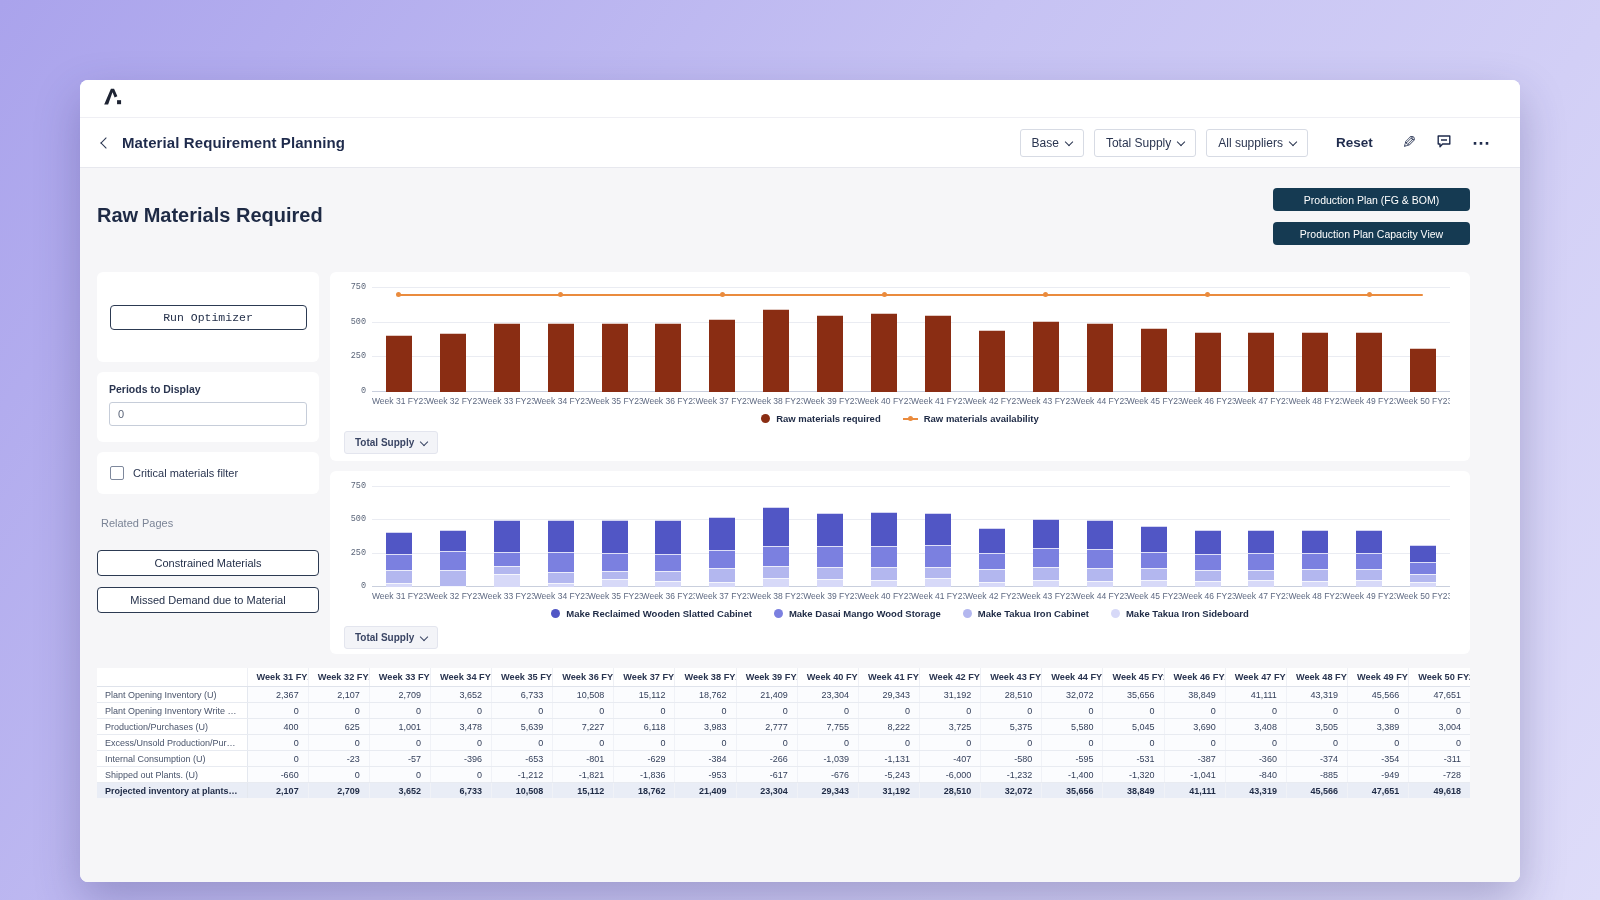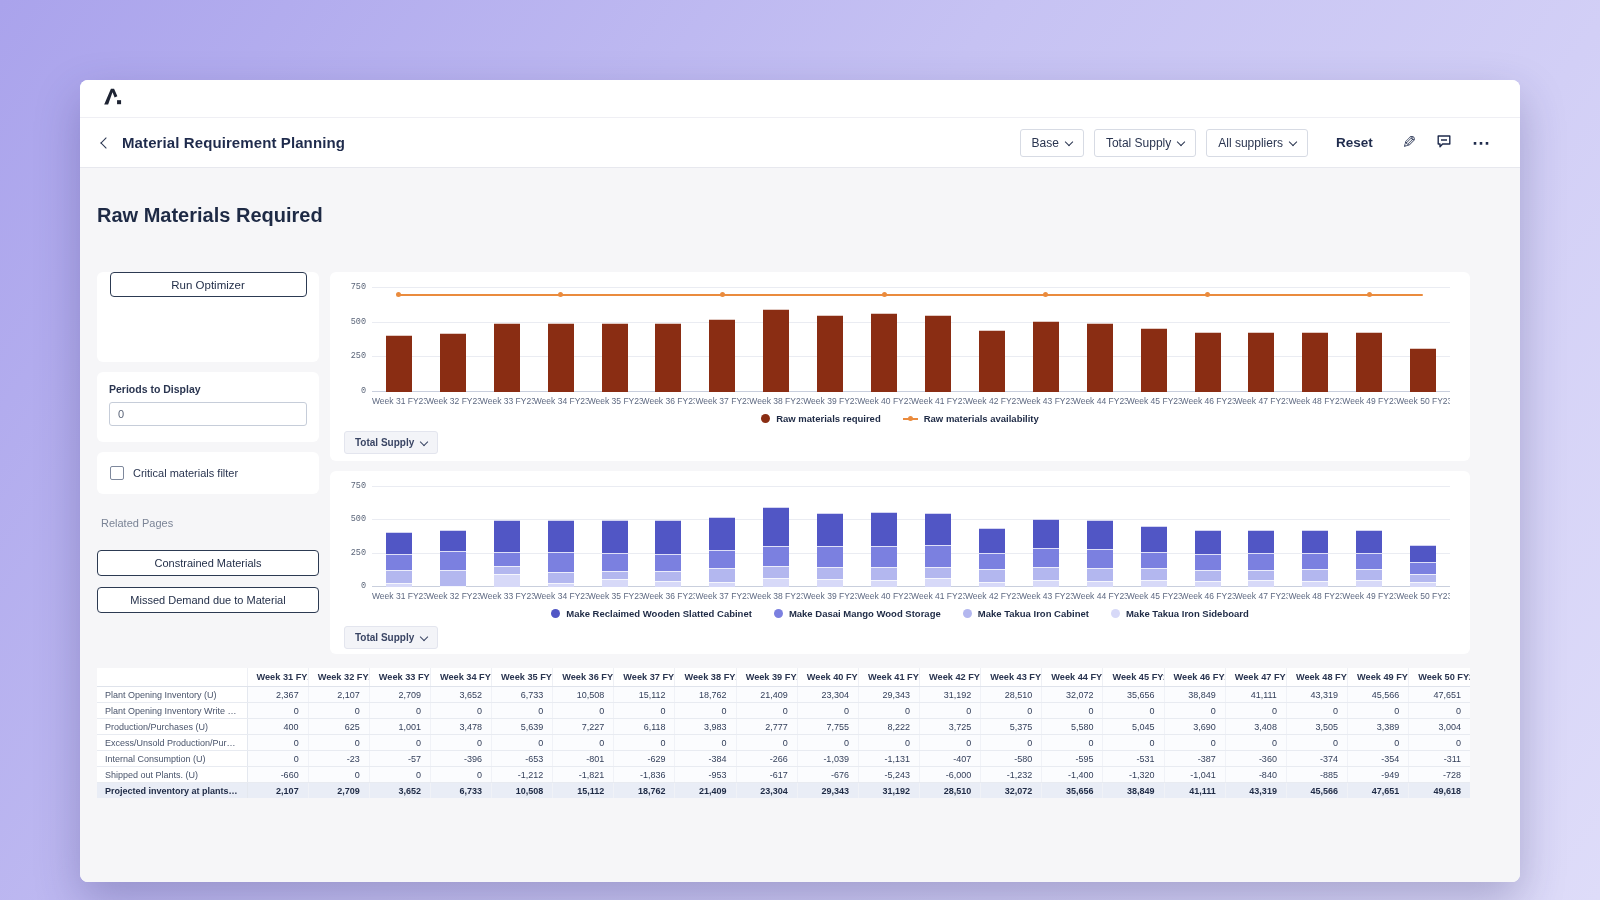--- a/index.html
+++ b/index.html
@@ -39,21 +39,21 @@
   .content-head { position:relative; padding-top:36px; min-height:96px; }
   .page-title { font-size:20px; font-weight:700; color:#1e2a45; }
   .page-sub { font-size:12px; color:#4b5568; margin-top:9px; }
   .navbtns { position:absolute; top:20px; right:0; width:197px; display:flex; flex-direction:column; gap:11px; }
   .navbtn { height:23px; background:#153a52; color:#fff; border:none; border-radius:4px;
     font-size:10.5px; font-family:inherit; cursor:pointer; }
 
   .cols { display:flex; gap:11px; margin-top:8px; }
   .leftcol { width:222px; flex:none; display:flex; flex-direction:column; }
   .card { background:#fff; border-radius:6px; }
-  .card-run { height:90px; display:flex; justify-content:center; }
+  .card-run { height:90px; display:flex; align-items:center; justify-content:center;font-family:Liberation Mono, monospace; }
   .outline-btn { width:197px; height:25px; background:#fff; border:1px solid #2c3a52; border-radius:4px;
     font-size:11.5px; color:#24304a; font-family:inherit; cursor:pointer; }
   .card-periods { height:70px; padding:11px 12px; margin-top:10px; }
   .fld-label { font-size:10.5px; font-weight:700; color:#2a3550; }
   .txt { width:100%; height:24px; margin-top:7px; border:1px solid #c6cdd9; border-radius:3px;
     font-size:11px; color:#5a6478; padding:0 8px; font-family:inherit; background:#fff; }
   .card-check { height:42px; margin-top:10px; display:flex; align-items:center; gap:9px; padding:0 13px; }
   .checkbox { width:14px; height:14px; border:1px solid #7e889c; border-radius:2px; background:#fff;
     flex:none; cursor:pointer; }
   .cb-label { font-size:11px; color:#2a3550; }
@@ -152,20 +152,24 @@
         </button>
         <button class="icon-btn">
           <span class="dots">⋯</span>
         </button>
       </div>
     </div>
 
     <div class="content">
       <div class="content-head">
         <h1 class="page-title">Raw Materials Required</h1>
+        <div class="navbtns" id="nav-buttons">
+            <button class="navbtn">Production Plan (FG &amp; BOM)</button>
+            <button class="navbtn">Production Plan Capacity View</button>
+          </div>
       </div>
 
       <div class="cols">
         <div class="leftcol">
           <div class="card card-run">
             <button class="outline-btn">Run Optimizer</button>
           </div>
           <div class="card card-periods">
             <div class="fld-label">Periods to Display</div>
             <input class="txt" value="0" style="">

